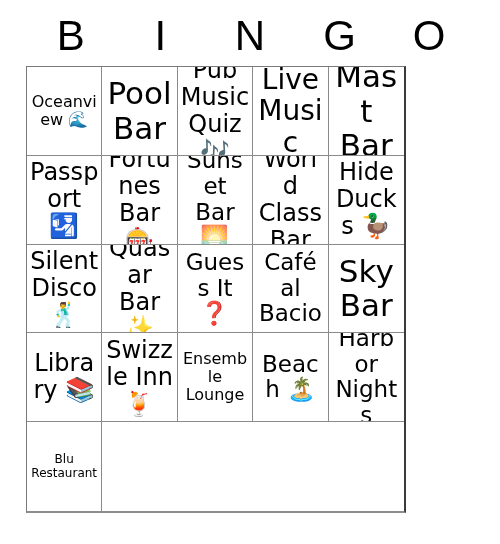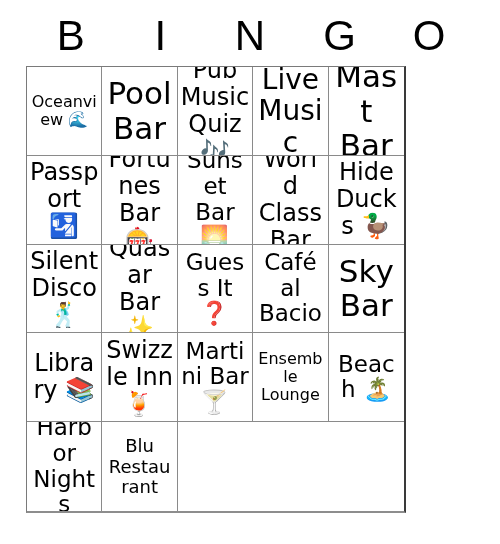--- a/index.html
+++ b/index.html
@@ -81,21 +81,21 @@
     word-wrap: break-word;
     font-weight: 400;
   }
 
   
   .fs-xxl  { font-size: 31px; }
   .fs-xl   { font-size: 28px; }
   .fs-lg   { font-size: 23px; }
   .fs-md   { font-size: 24px; }
   .fs-sm   { font-size: 16px; }
-  .fs-xs   { font-size: 18px; }
+  .fs-xs   { font-size: 12px; }
 
   .emoji {
     font-family: "DejaVu Sans", sans-serif;
   }
 </style>
 </head>
 <body>
 
 <div class="card">
 
@@ -153,23 +153,20 @@
       <div class="cell">
         <span class="cell-text emoji fs-xxl">Sky Bar</span>
       </div>
       <div class="cell">
         <span class="cell-text emoji fs-md">Library 📚</span>
       </div>
       <div class="cell">
         <span class="cell-text emoji fs-md">Swizzle Inn 🍹</span>
       </div>
       <div class="cell">
-        <span class="cell-text emoji fs-lg">Martini Bar 🍸</span>
-      </div>
-      <div class="cell">
         <span class="cell-text emoji fs-sm">Ensemble Lounge</span>
       </div>
       <div class="cell">
         <span class="cell-text emoji fs-lg">Beach 🏝️</span>
       </div>
       <div class="cell">
         <span class="cell-text emoji fs-lg">Harbor Nights</span>
       </div>
       <div class="cell">
         <span class="cell-text emoji fs-xs">Blu Restaurant</span>

